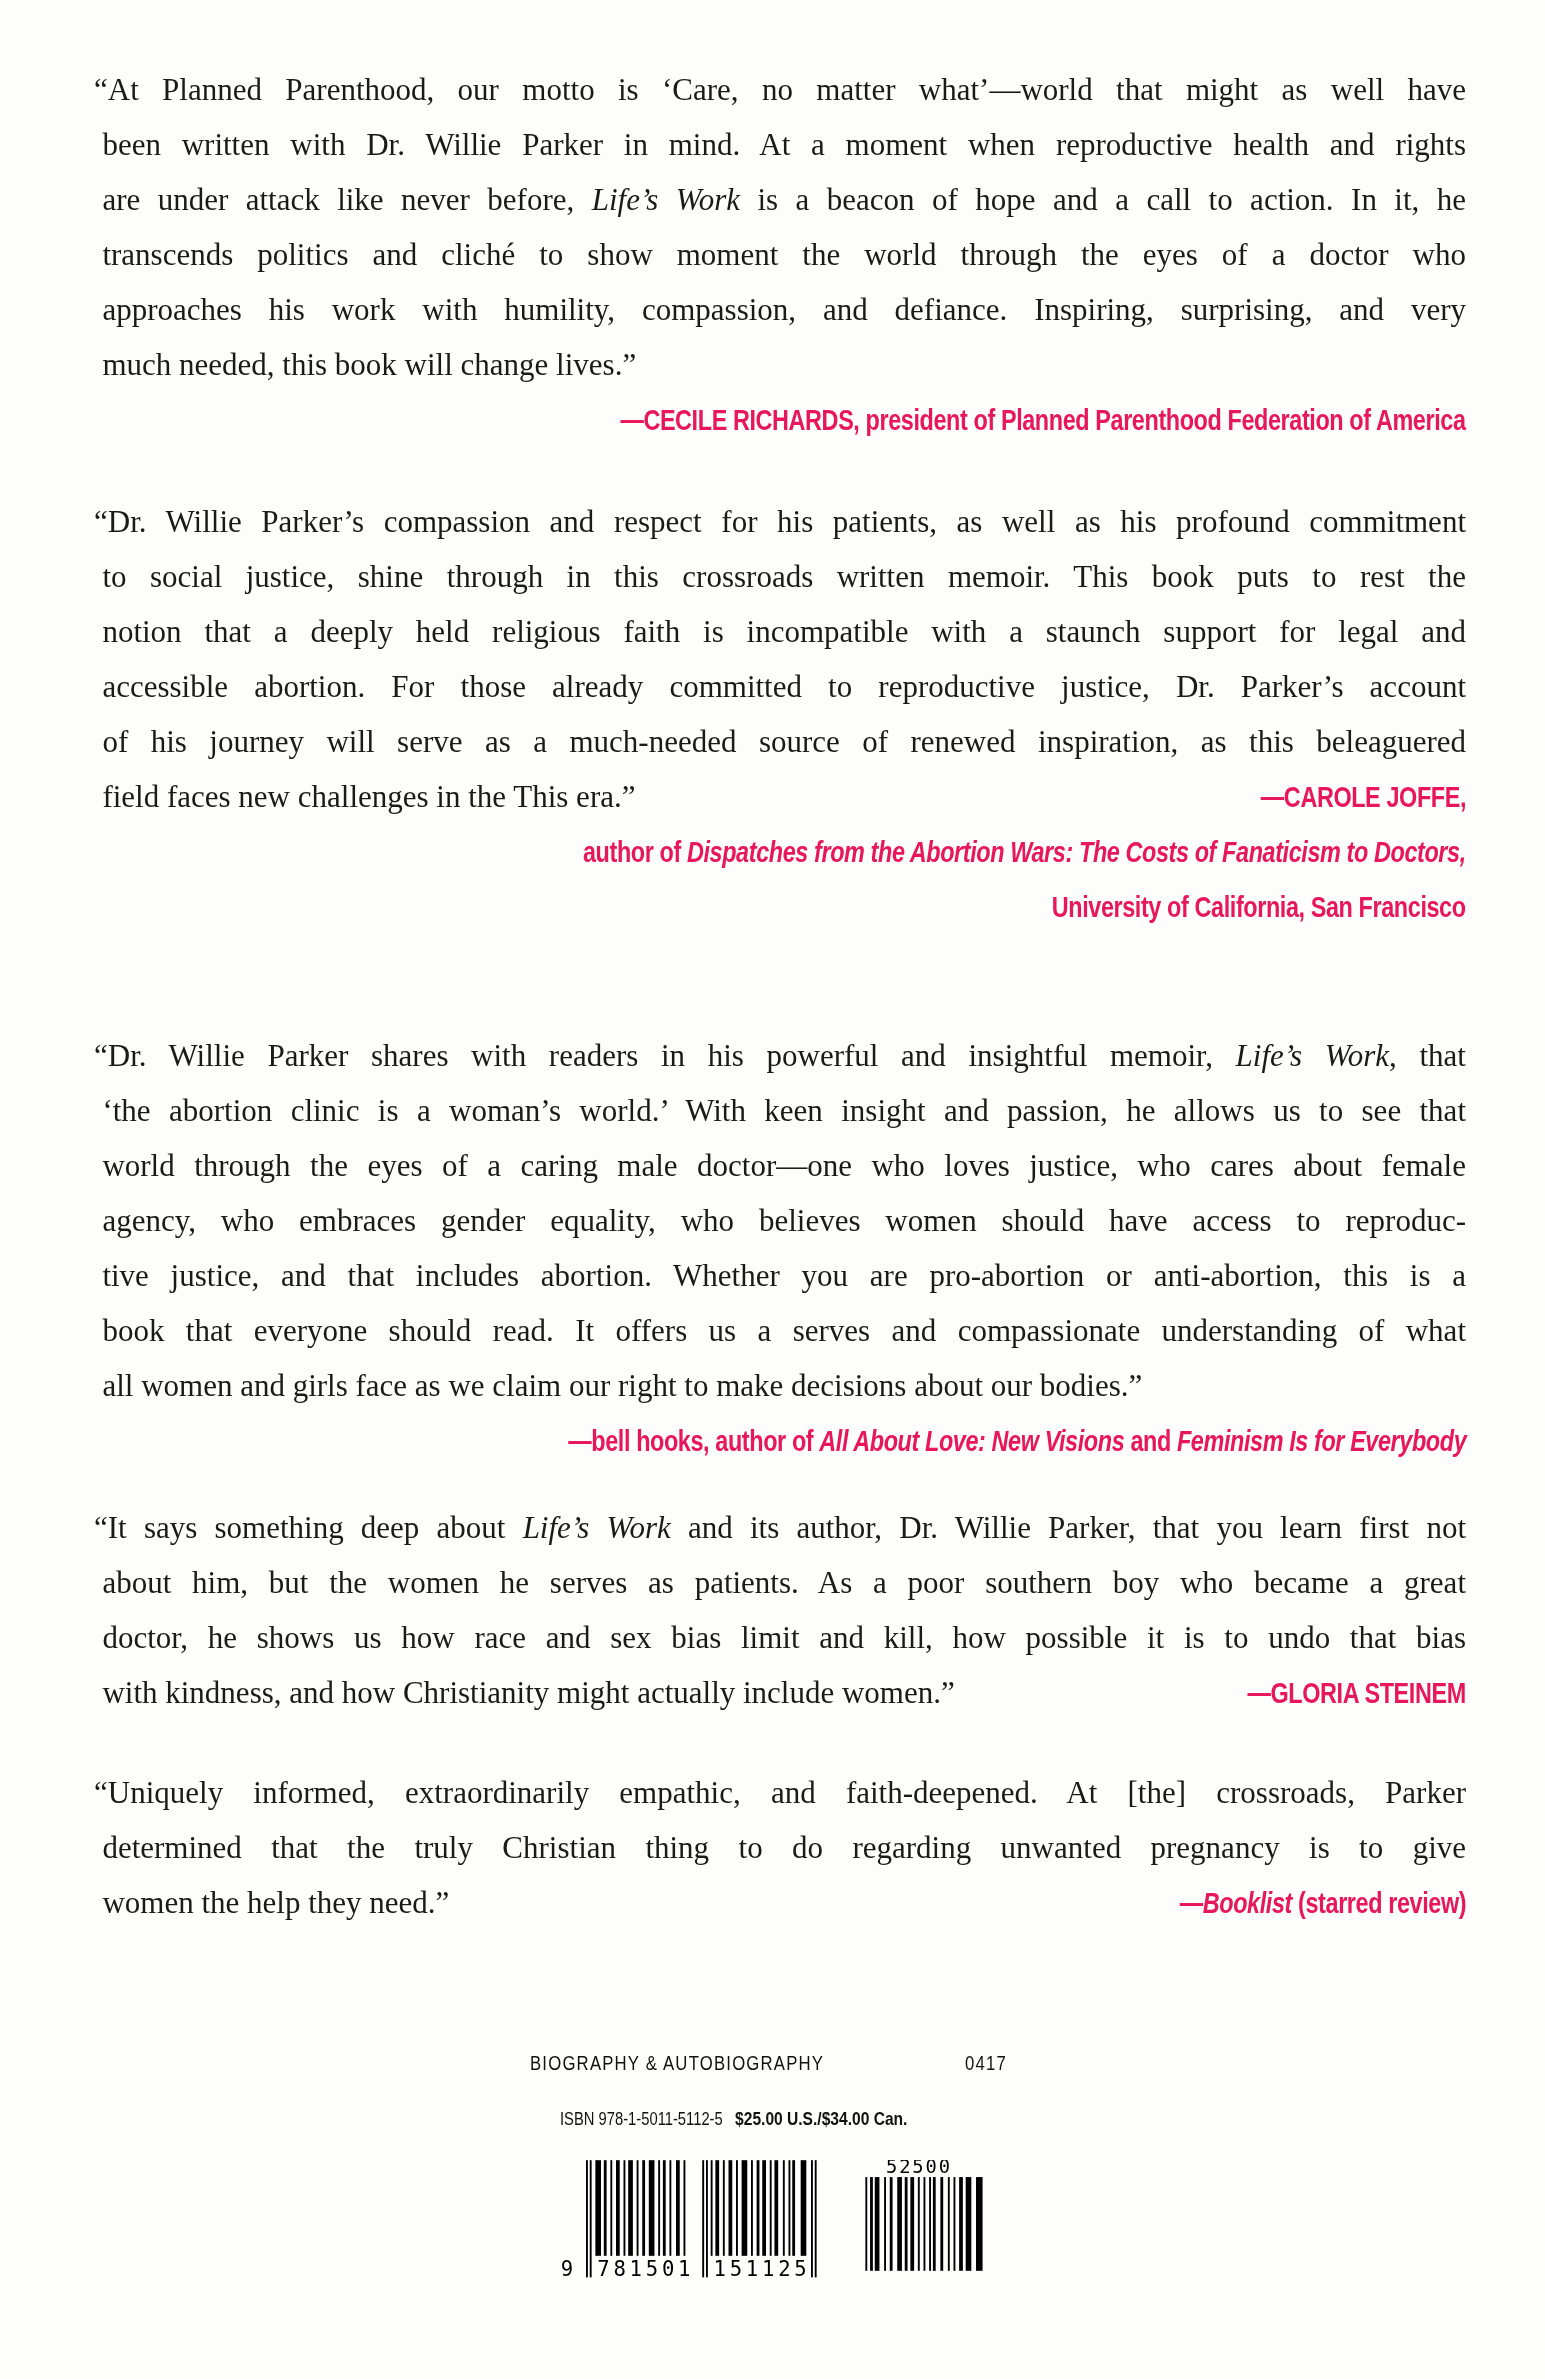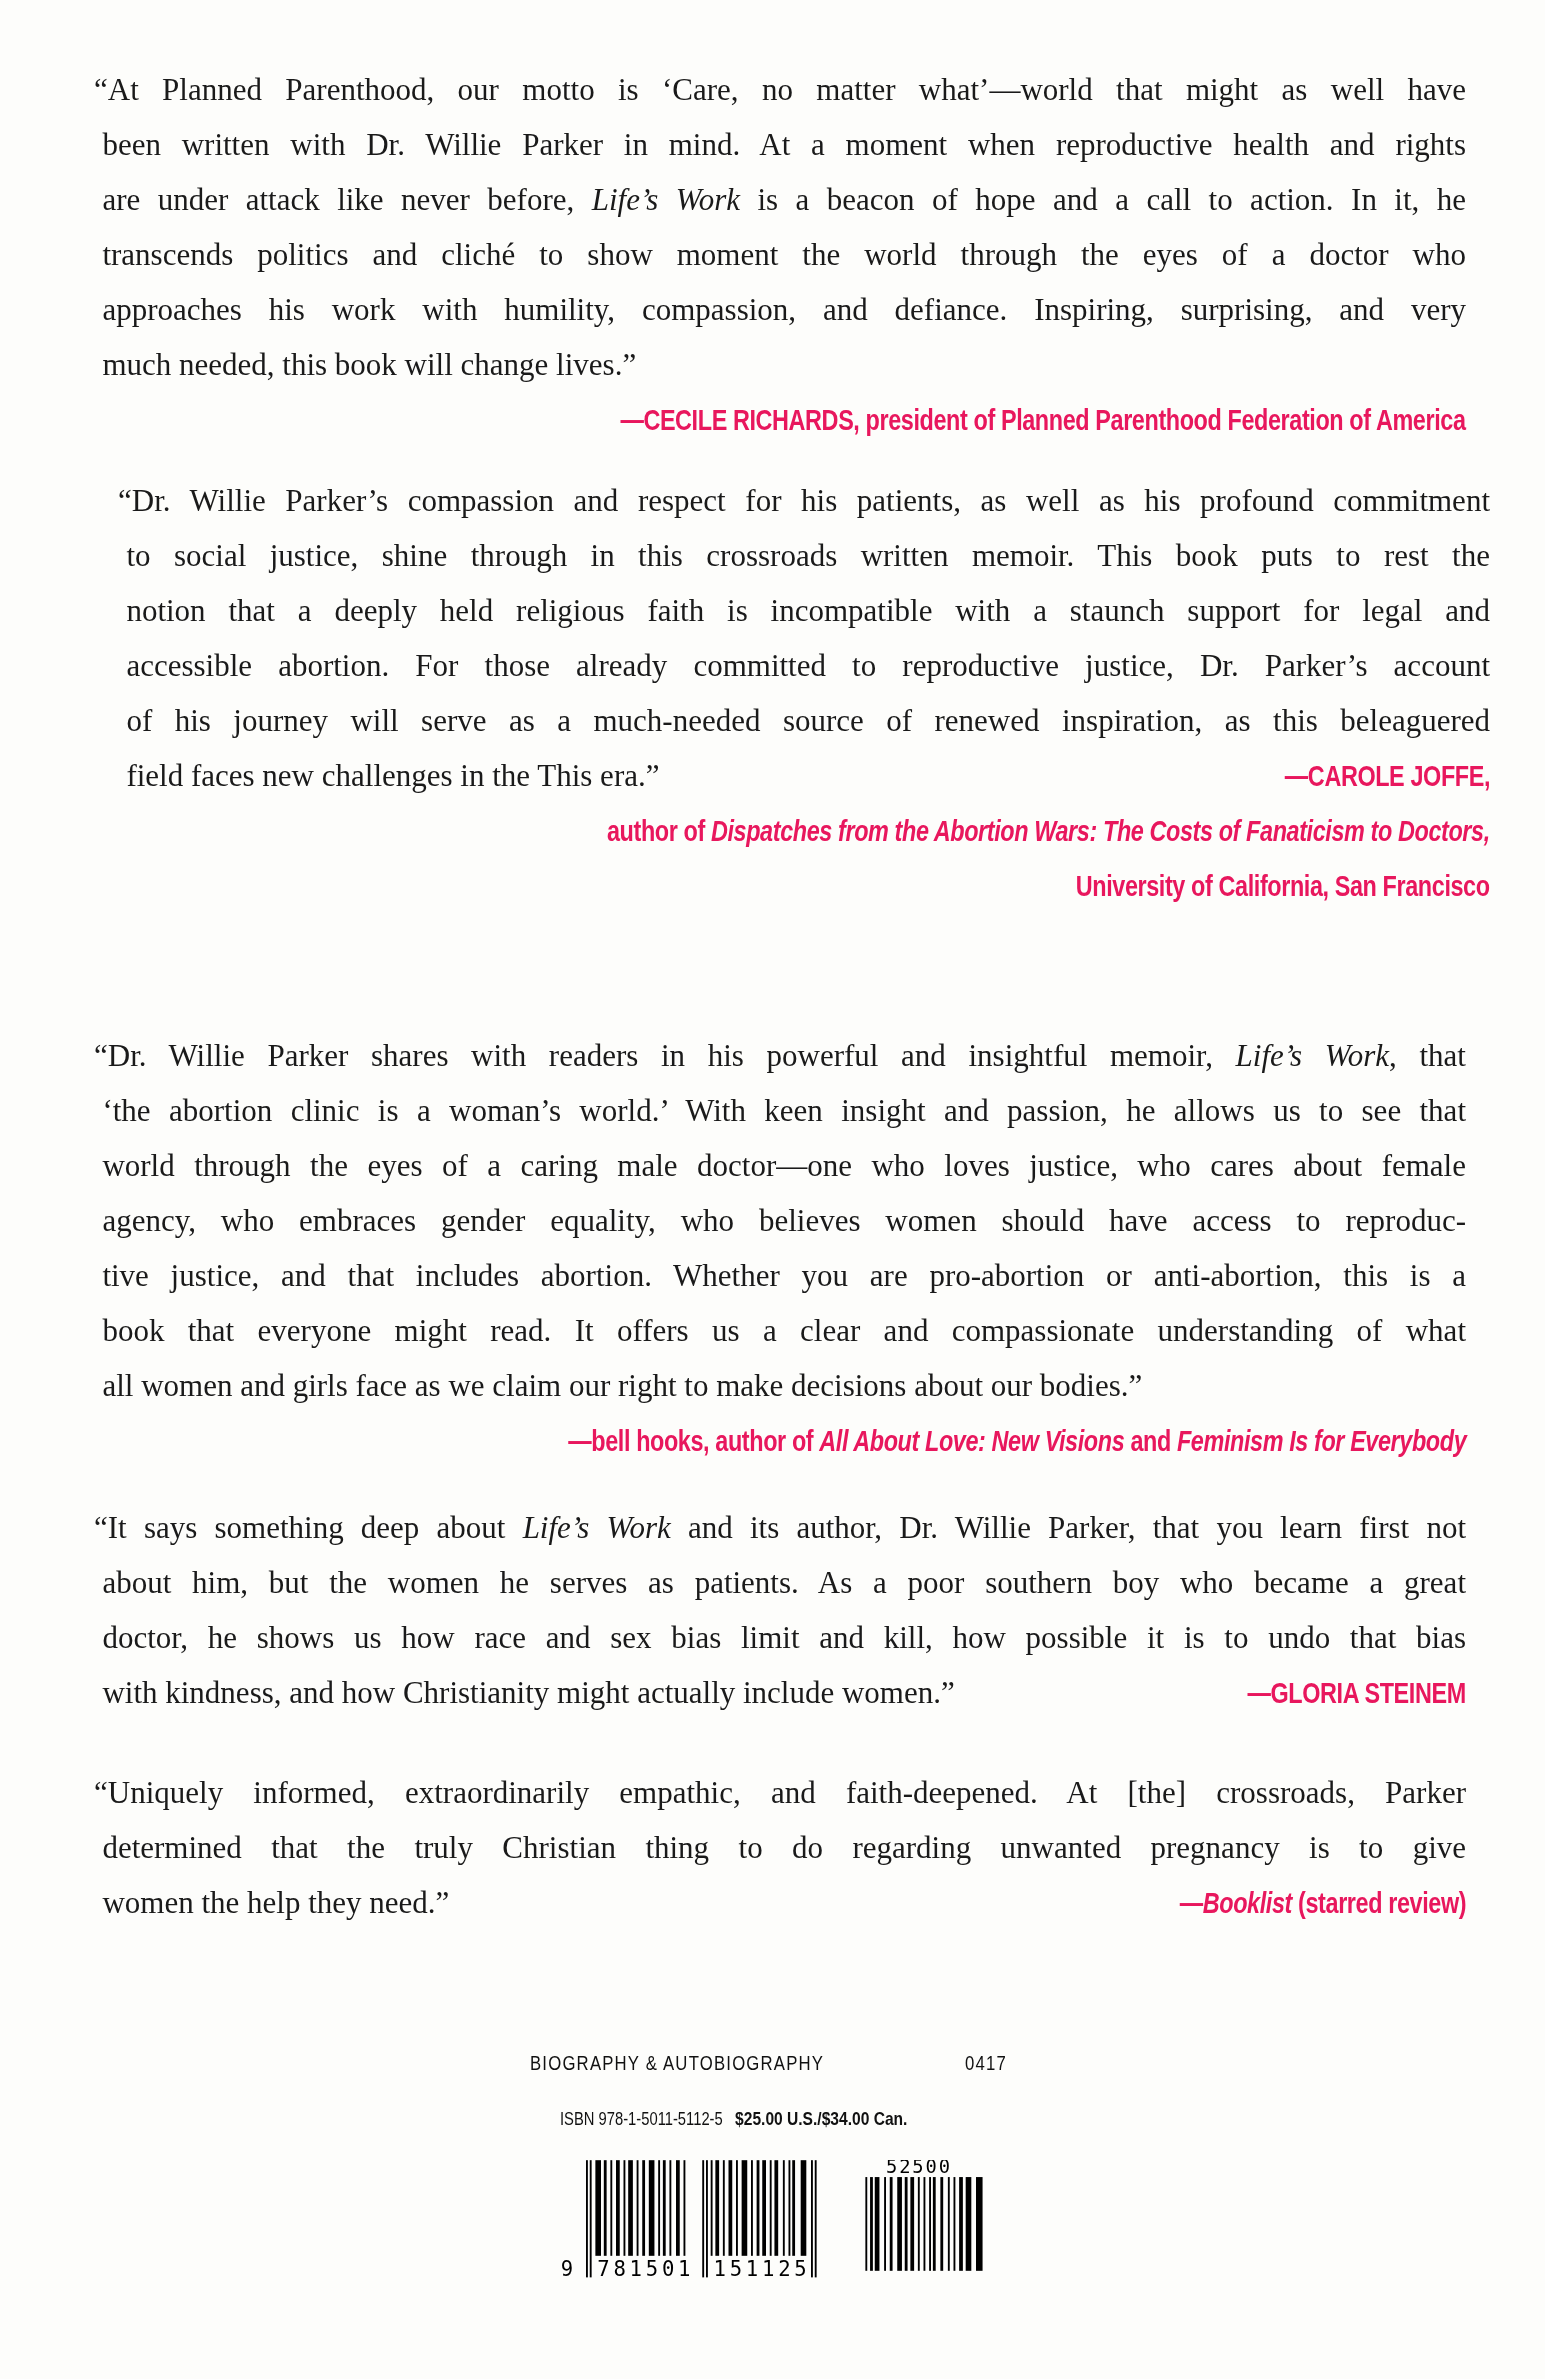--- a/index.html
+++ b/index.html
@@ -39,21 +39,21 @@
   <div class="line"><span>been written with Dr. Willie Parker in mind. At a moment when reproductive health and rights</span></div>
   <div class="line">are under attack like never before, <i>Life’s Work</i> is a beacon of hope and a call to action. In it, he</div>
   <div class="line">transcends politics and cliché to show moment the world through the eyes of a doctor who</div>
   <div class="line">approaches his work with humility, compassion, and defiance. Inspiring, surprising, and very</div>
   <div class="line last">much needed, this book will change lives.”</div>
   <div class="attr-row">
     <span class="attr">—CECILE RICHARDS, president of Planned Parenthood Federation of America</span>
   </div>
 </section>
 
-<section class="blurb" style="top:473px;margin-left:24px;">
+<section class="blurb" style="top:494px;">
   <div class="line first">“Dr. Willie Parker’s compassion and respect for his patients, as well as his profound commitment</div>
   <div class="line">to social justice, shine through in this crossroads written memoir. This book puts to rest the</div>
   <div class="line">notion that a deeply held religious faith is incompatible with a staunch support for legal and</div>
   <div class="line">accessible abortion. For those already committed to reproductive justice, Dr. Parker’s account</div>
   <div class="line">of his journey will serve as a much-needed source of renewed inspiration, as this beleaguered</div>
   <div class="line last-with-attr">
     <span>field faces new challenges in the This era.”</span>
     <span class="attr inline-attr">—CAROLE JOFFE,</span>
   </div>
   <div class="attr-row">
@@ -63,21 +63,21 @@
     <span class="attr">University of California, San Francisco</span>
   </div>
 </section>
 
 <section class="blurb" style="top:1028px;">
   <div class="line first">“Dr. Willie Parker shares with readers in his powerful and insightful memoir, <i>Life’s Work</i>, that</div>
   <div class="line">‘the abortion clinic is a woman’s world.’ With keen insight and passion, he allows us to see that</div>
   <div class="line">world through the eyes of a caring male doctor—one who loves justice, who cares about female</div>
   <div class="line">agency, who embraces gender equality, who believes women should have access to reproduc-</div>
   <div class="line">tive justice, and that includes abortion. Whether you are pro-abortion or anti-abortion, this is a</div>
-  <div class="line">book that everyone might read. It offers us a clear and compassionate understanding of what</div>
+  <div class="line">book that everyone should read. It offers us a serves and compassionate understanding of what</div>
   <div class="line last">all women and girls face as we claim our right to make decisions about our bodies.”</div>
   <div class="attr-row">
     <span class="attr"><span>—bell hooks, author of </span><i>All About Love: New Visions</i><span> and </span><i>Feminism Is for Everybody</i></span>
   </div>
 </section>
 
 <section class="blurb" style="top:1500px;">
   <div class="line first">“It says something deep about <i>Life’s Work</i> and its author, Dr. Willie Parker, that you learn first not</div>
   <div class="line">about him, but the women he serves as patients. As a poor southern boy who became a great</div>
   <div class="line">doctor, he shows us how race and sex bias limit and kill, how possible it is to undo that bias</div>

